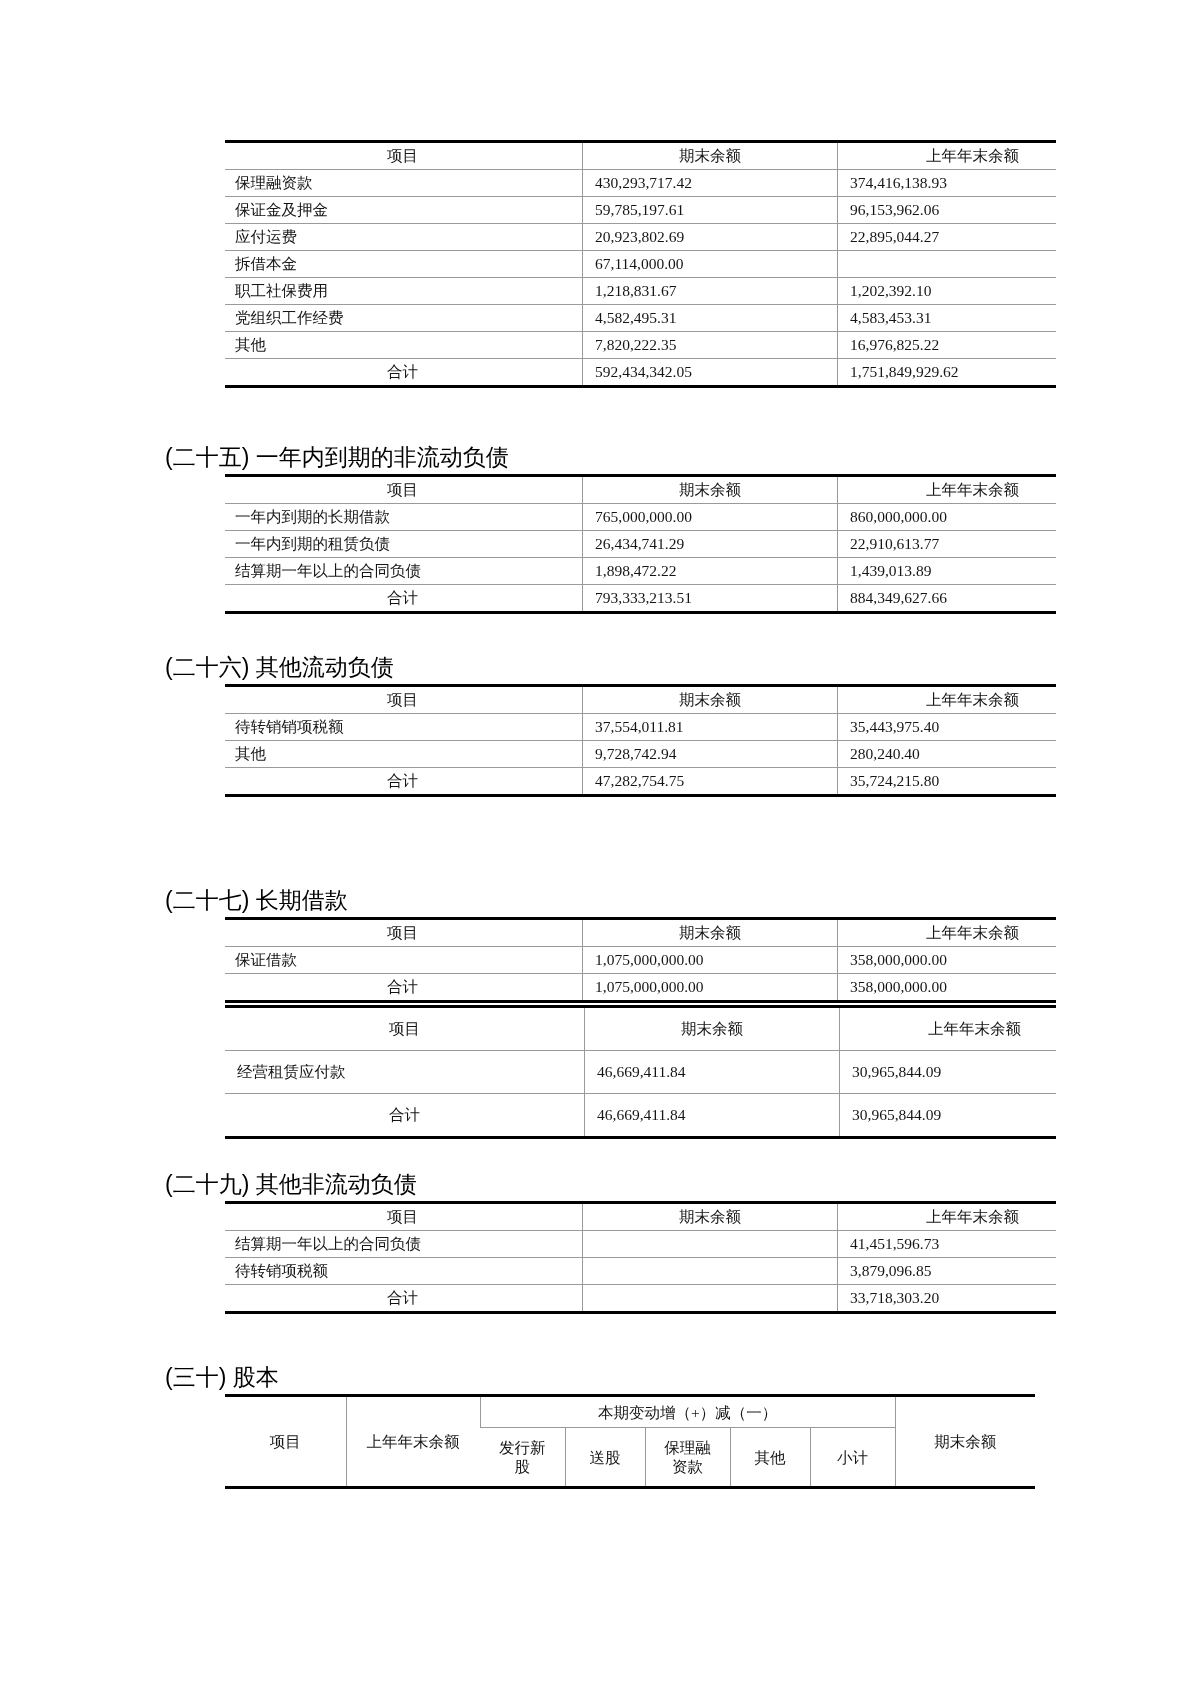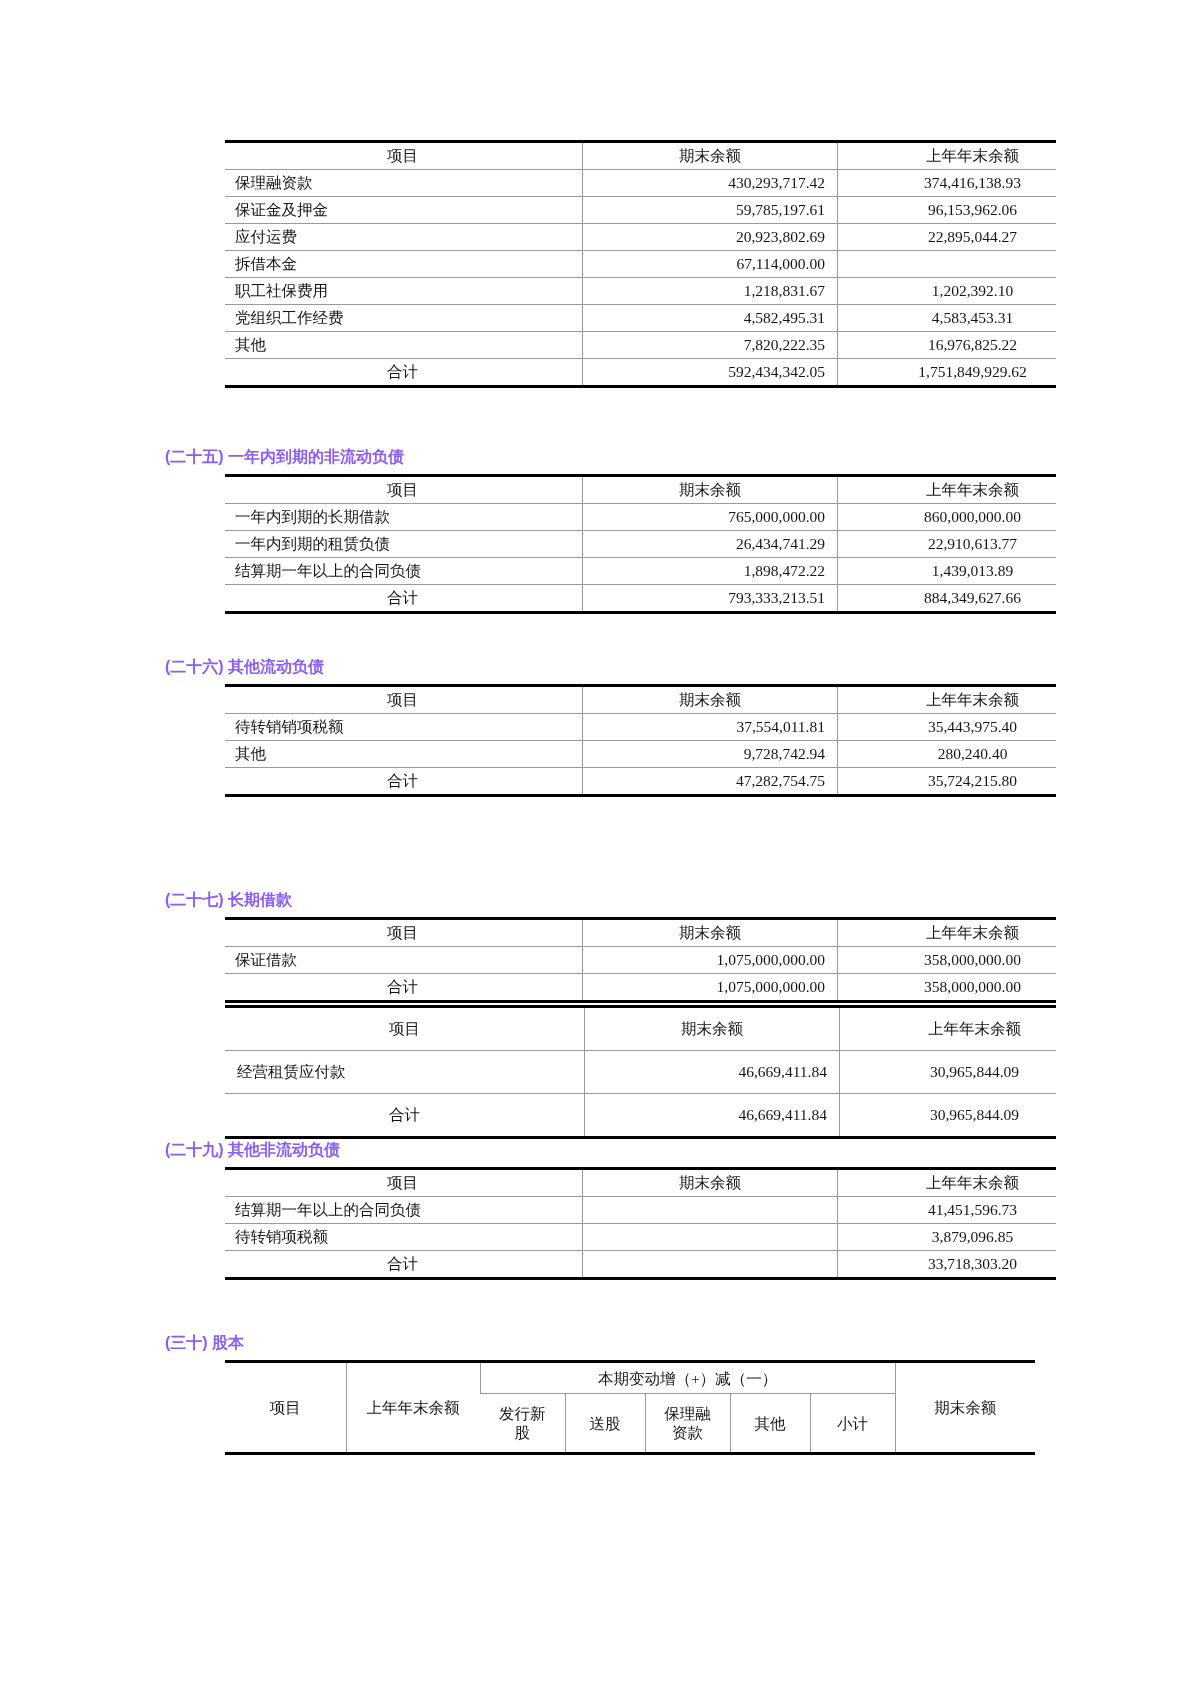--- a/index.html
+++ b/index.html
@@ -6,51 +6,51 @@
   body{
     width:1200px;height:1696px;position:relative;
     font-family:"Liberation Serif","DejaVu Serif",serif;
     color:#151515;
   }
   .page{width:1056px;height:1696px;overflow:hidden;}
 
   .sec-title{
     margin:0 0 6px 165px;
     font-family:"Liberation Sans","DejaVu Sans",sans-serif;
-    font-weight:bold;font-size:16px;line-height:22px;color:#8b5cf6;
+    font-weight:normal;font-size:23px;line-height:22px;color:#000000;
   }
 
   table.fin-table{
     width:810px;margin-left:225px;border-collapse:collapse;
     border-top:3px solid #000;border-bottom:3px solid #000;
     font-size:15.5px;table-layout:fixed;
   }
   .fin-table td{
     border-top:1px solid #9a9a9a;
     padding:3px 12px;line-height:20px;vertical-align:middle;
     overflow:hidden;
   }
   .fin-table tr:first-child td{border-top:none;}
   .fin-table td + td{border-left:1px solid #9a9a9a;}
   .fin-table .col-item{width:335px;text-align:left;padding-left:10px;}
-  .fin-table .col-num1{width:230px;text-align:right;}
-  .fin-table .col-num2{width:245px;text-align:center;}
+  .fin-table .col-num1{width:230px;}
+  .fin-table .col-num2{width:245px;text-align:left;}
   .fin-table tr.header-row td{text-align:center;}
   .fin-table tr.total-row td:first-child{text-align:center;}
 
   table.fin-table.tall td{padding:11px 12px;}
   #table-28{margin-top:2px;}
 
   
   #table-top{margin-top:140px;}
   #sec-25 .sec-title{margin-top:58px;}
   #sec-26 .sec-title{margin-top:42px;}
   #sec-27 .sec-title{margin-top:92px;}
   #sec-28 .sec-title{margin-top:95px;}
-  #sec-29 .sec-title{}
+  #sec-29 .sec-title{margin-top:34px;}
   #sec-30 .sec-title{margin-top:52px;}
 
   
   table.share-table{
     width:810px;margin-left:225px;border-collapse:collapse;
     border-top:3px solid #000;border-bottom:3px solid #000;
     font-size:15.5px;table-layout:fixed;
   }
   .share-table td{
     border-left:1px solid #9a9a9a;

